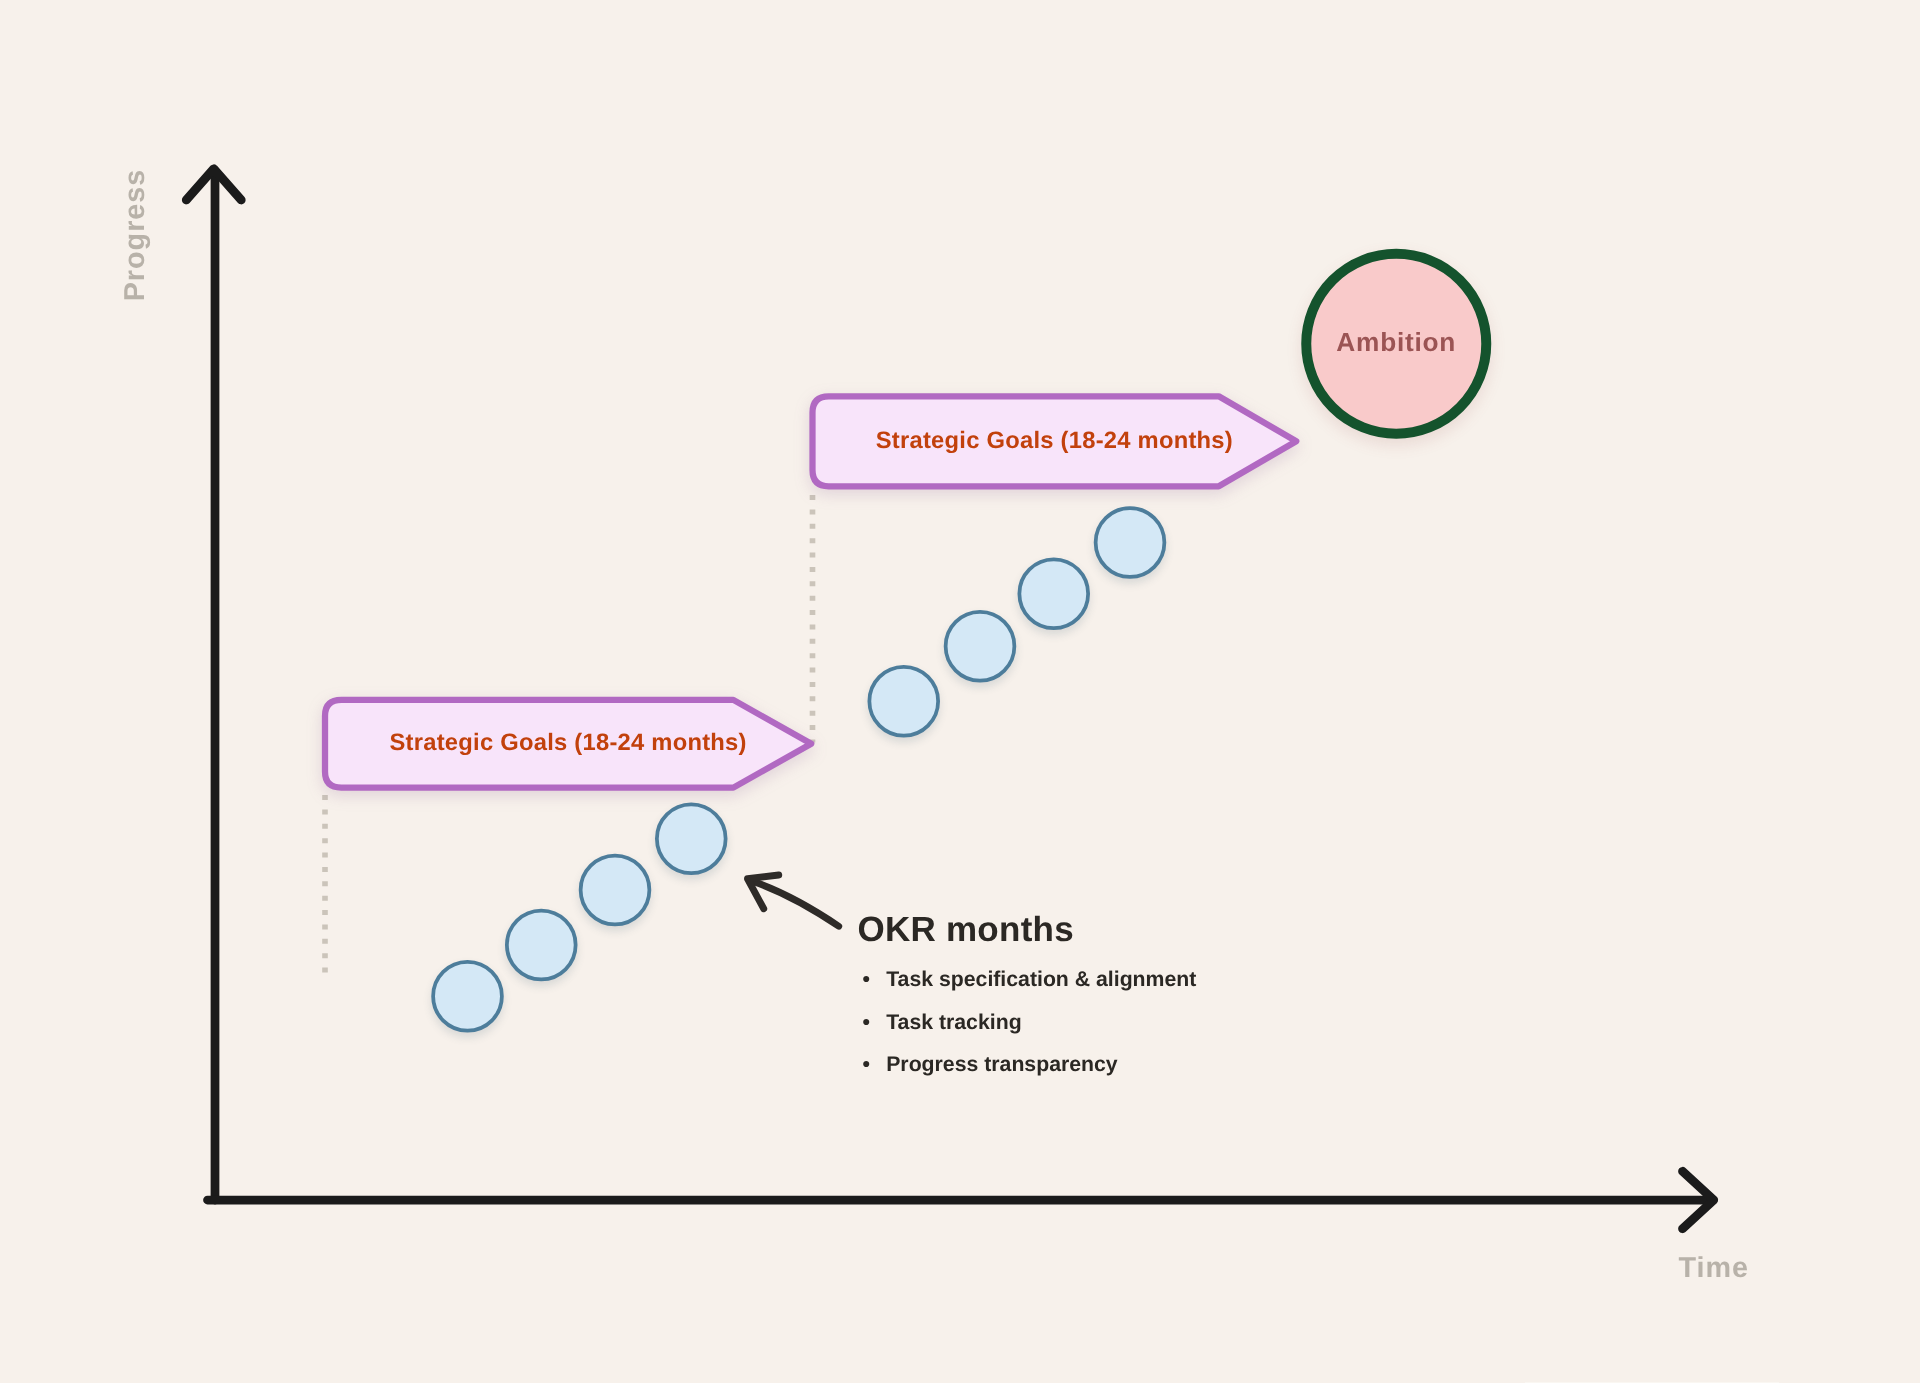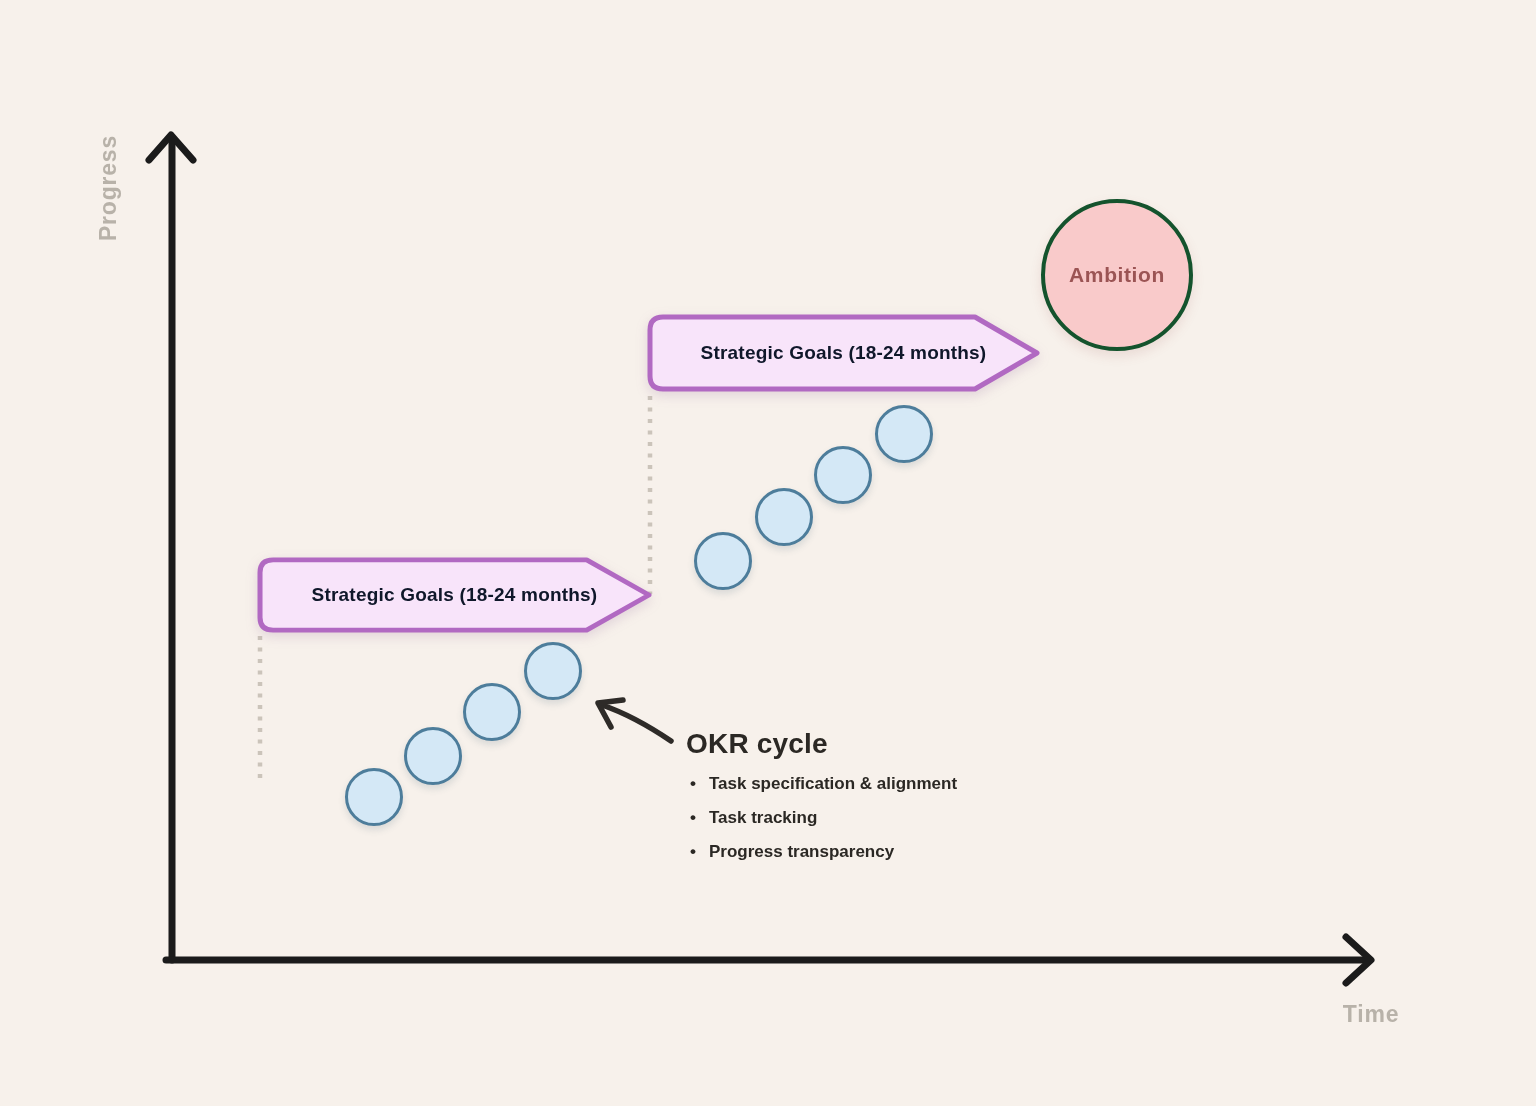--- a/index.html
+++ b/index.html
@@ -42,38 +42,38 @@
     background: #e5def6;
     border: 4px solid #7a68bd;
     color: #6052b4;
     font-size: 20px;
     line-height: 29px;
     box-shadow: 0 5px 12px rgba(100, 80, 150, 0.13);
   }
   .ambition {
     left: 1041px; top: 199px; width: 152px; height: 152px;
     background: #f9caca;
-    border: 4px solid #14532d;
+    border: 8px solid #14532d;
     color: #9b5454;
     font-size: 21px;
     letter-spacing: 0.6px;
     box-shadow: 0 5px 12px rgba(160, 90, 90, 0.15);
   }
 
   
   .banner { position: absolute; }
   .banner svg {
     position: absolute; left: 0; top: 0; width: 100%; height: 100%;
     overflow: visible;
     filter: drop-shadow(0 4px 6px rgba(130, 80, 140, 0.18));
   }
   .banner-label {
     position: absolute; left: 0; top: 0; right: 0; bottom: 0;
     display: flex; align-items: center; justify-content: center;
-    font-weight: 700; font-size: 19px; color: #0f172a;
+    font-weight: 700; font-size: 19px; color: #c2410c;
     letter-spacing: 0.2px;
   }
   .banner.upper { left: 647px; top: 314px; width: 393px; height: 78px; }
   .banner.lower { left: 257px; top: 557px; width: 395px; height: 76px; }
 
   
   .dot {
     position: absolute;
     box-sizing: border-box;
     width: 58px; height: 58px;
@@ -140,21 +140,21 @@
   <div class="dot" style="left:404px; top:727px;"></div>
   <div class="dot" style="left:463px; top:683px;"></div>
   <div class="dot" style="left:524px; top:642px;"></div>
 
   <div class="dot" style="left:694px; top:532px;"></div>
   <div class="dot" style="left:755px; top:488px;"></div>
   <div class="dot" style="left:814px; top:446px;"></div>
   <div class="dot" style="left:875px; top:405px;"></div>
 
   <div class="okr-note">
-    <div class="okr-title">OKR cycle</div>
+    <div class="okr-title">OKR months</div>
     <ul class="okr-list">
       <li>
         <span>Task specification &amp; alignment</span>
       </li>
       <li>
         <span>Task tracking</span>
       </li>
       <li>
         <span>Progress transparency</span>
       </li>

